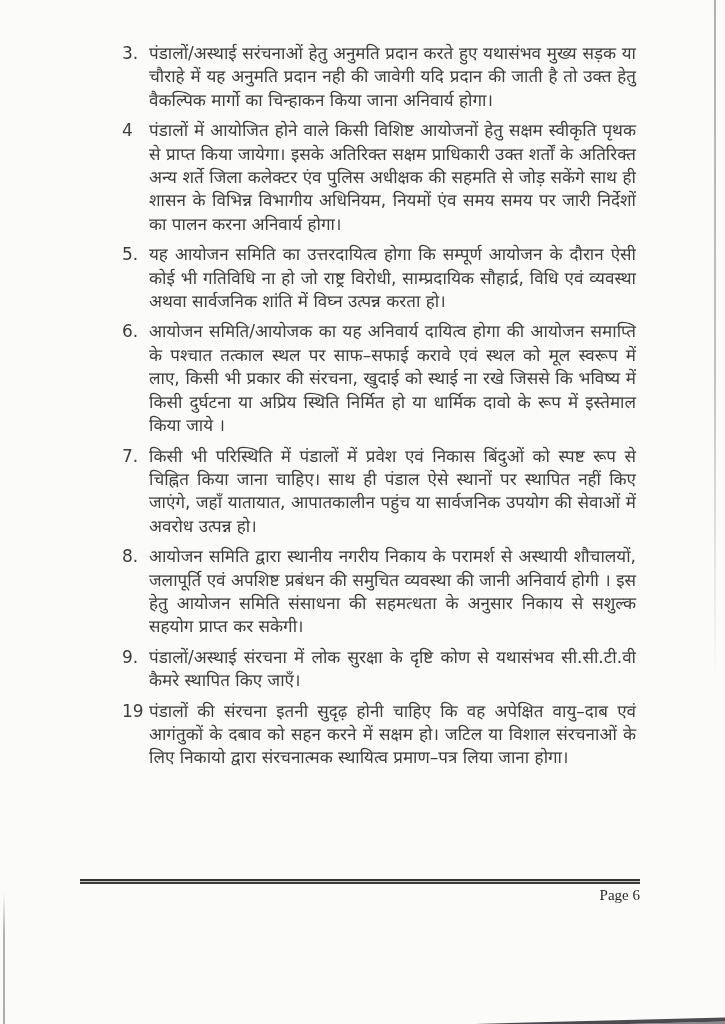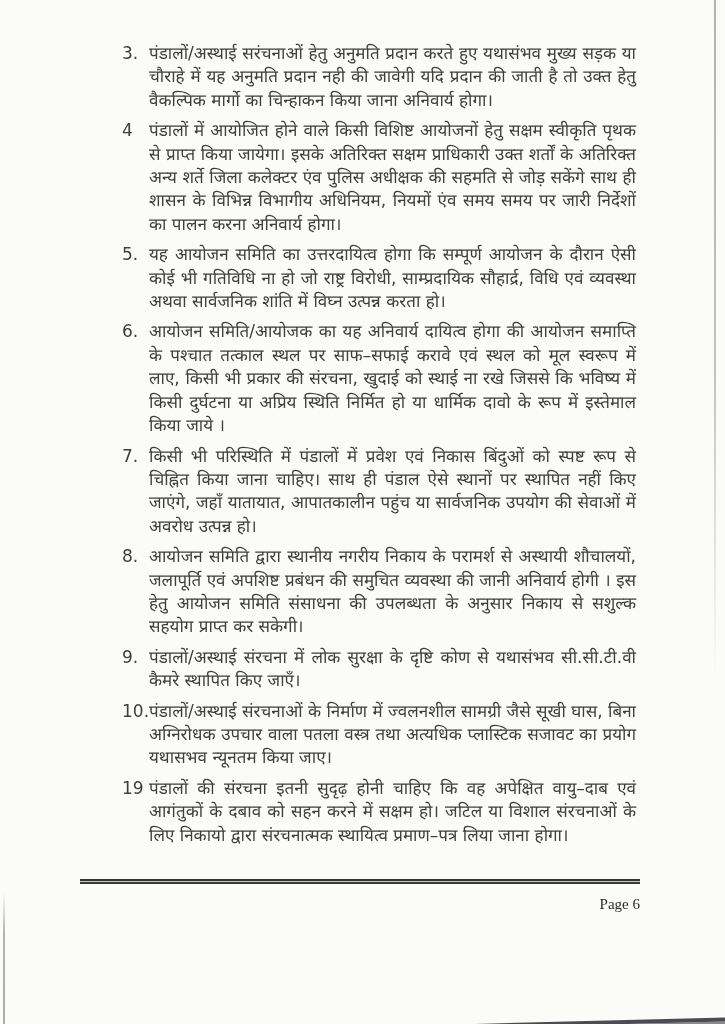--- a/index.html
+++ b/index.html
@@ -36,21 +36,20 @@
   }
   .page-number {
     position: absolute;
     left: 440px;
     top: 887px;
     width: 200px;
     text-align: right;
     font-family: "Liberation Serif", serif;
     font-size: 15px;
     color: #2b2b2b;
-    margin-top: 9px;
   }
   
   .edge-right {
     position: absolute;
     left: 714px; top: 0;
     width: 2px; height: 680px;
     background: linear-gradient(to bottom,
       rgba(125,125,135,0.6) 0%,
       rgba(125,125,135,0.45) 55%,
       rgba(125,125,135,0) 100%);
@@ -108,32 +107,28 @@
       <span class="item-text">आयोजन समिति/आयोजक का यह अनिवार्य दायित्व होगा की आयोजन  समाप्ति के पश्चात तत्काल स्थल पर साफ–सफाई करावे एवं स्थल को मूल स्वरूप में लाए, किसी भी प्रकार की संरचना, खुदाई को स्थाई ना रखे  जिससे कि भविष्य में किसी दुर्घटना या अप्रिय स्थिति निर्मित हो या धार्मिक दावो के रूप में इस्तेमाल  किया जाये ।</span>
     </div>
 
     <div class="item">
       <span class="item-number">7.</span>
       <span class="item-text">किसी भी परिस्थिति में पंडालों में प्रवेश एवं निकास बिंदुओं को स्पष्ट रूप से चिह्नित किया जाना चाहिए। साथ ही पंडाल ऐसे स्थानों पर स्थापित नहीं किए जाएंगे, जहाँ यातायात, आपातकालीन पहुंच या सार्वजनिक उपयोग की सेवाओं में अवरोध उत्पन्न हो।</span>
     </div>
 
     <div class="item">
       <span class="item-number">8.</span>
-      <span class="item-text">आयोजन समिति द्वारा स्थानीय नगरीय निकाय के परामर्श से अस्थायी शौचालयों, जलापूर्ति एवं अपशिष्ट प्रबंधन की समुचित व्यवस्था की जानी अनिवार्य होगी । इस हेतु आयोजन समिति संसाधना की उपलब्धता के अनुसार निकाय से सशुल्क सहयोग प्राप्त कर सकेगी।</span>
+      <span class="item-text">आयोजन समिति द्वारा स्थानीय नगरीय निकाय के परामर्श से अस्थायी शौचालयों, जलापूर्ति एवं अपशिष्ट प्रबंधन की समुचित व्यवस्था की जानी अनिवार्य होगी । इस हेतु आयोजन समिति संसाधना की सहमत्धता के अनुसार निकाय से सशुल्क सहयोग प्राप्त कर सकेगी।</span>
     </div>
 
     <div class="item">
       <span class="item-number">9.</span>
       <span class="item-text">पंडालों/अस्थाई संरचना में लोक सुरक्षा के दृष्टि कोण से यथासंभव सी.सी.टी.वी कैमरे स्थापित किए जाएँ।</span>
     </div>
 
-    <div class="item">
-      <span class="item-number">10.</span>
-      <span class="item-text">पंडालों/अस्थाई संरचनाओं  के निर्माण में  ज्वलनशील  सामग्री  जैसे सूखी घास, बिना अग्निरोधक उपचार वाला पतला वस्त्र तथा अत्यधिक प्लास्टिक सजावट का प्रयोग यथासभव न्यूनतम किया जाए।</span>
-    </div>
 
     <div class="item">
       <span class="item-number">19</span>
       <span class="item-text">पंडालों की संरचना इतनी सुदृढ़ होनी चाहिए कि वह अपेक्षित वायु–दाब एवं आगंतुकों के दबाव को सहन करने में सक्षम हो। जटिल या विशाल संरचनाओं के लिए निकायो द्वारा संरचनात्मक स्थायित्व प्रमाण–पत्र लिया जाना होगा।</span>
     </div>
 
   </div>
 
   <div class="footer-rule"></div>
   <div class="page-number">Page 6</div>

